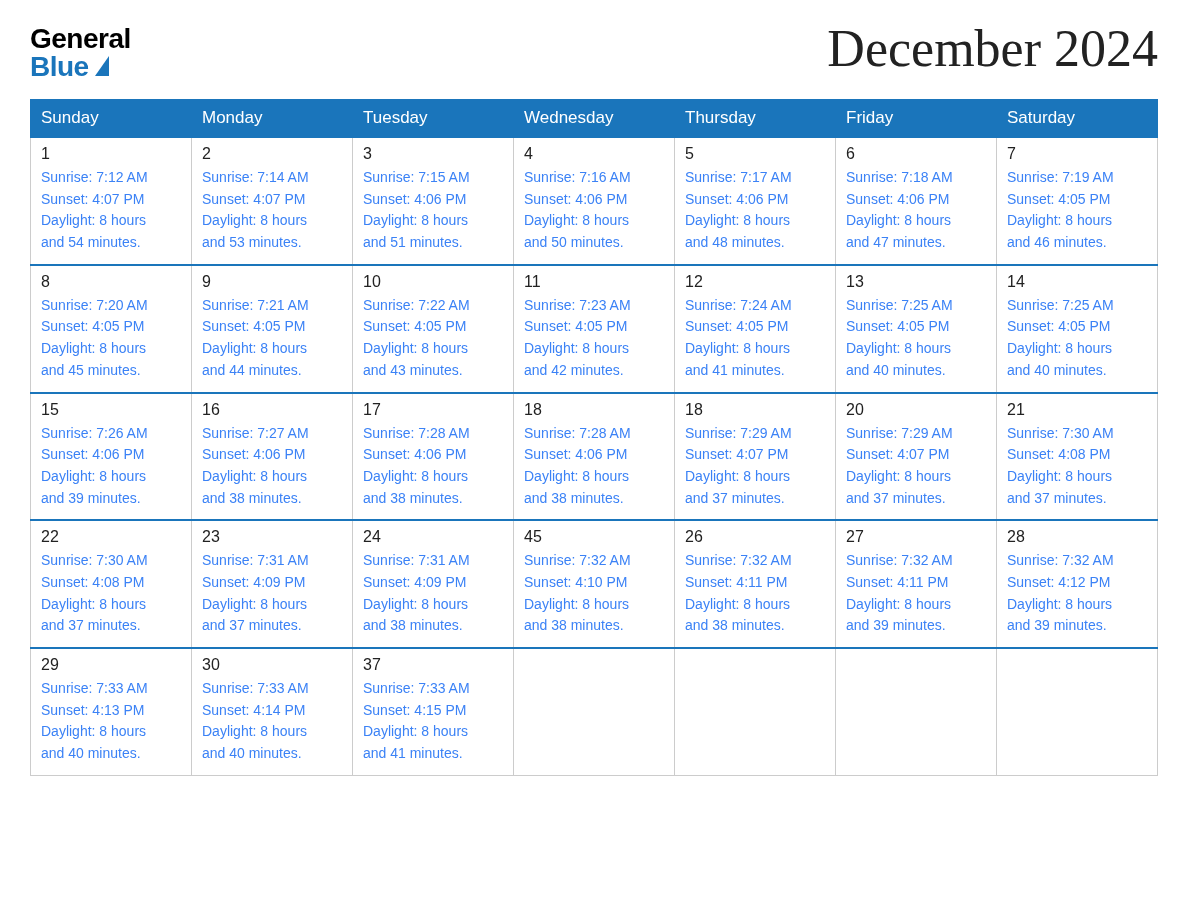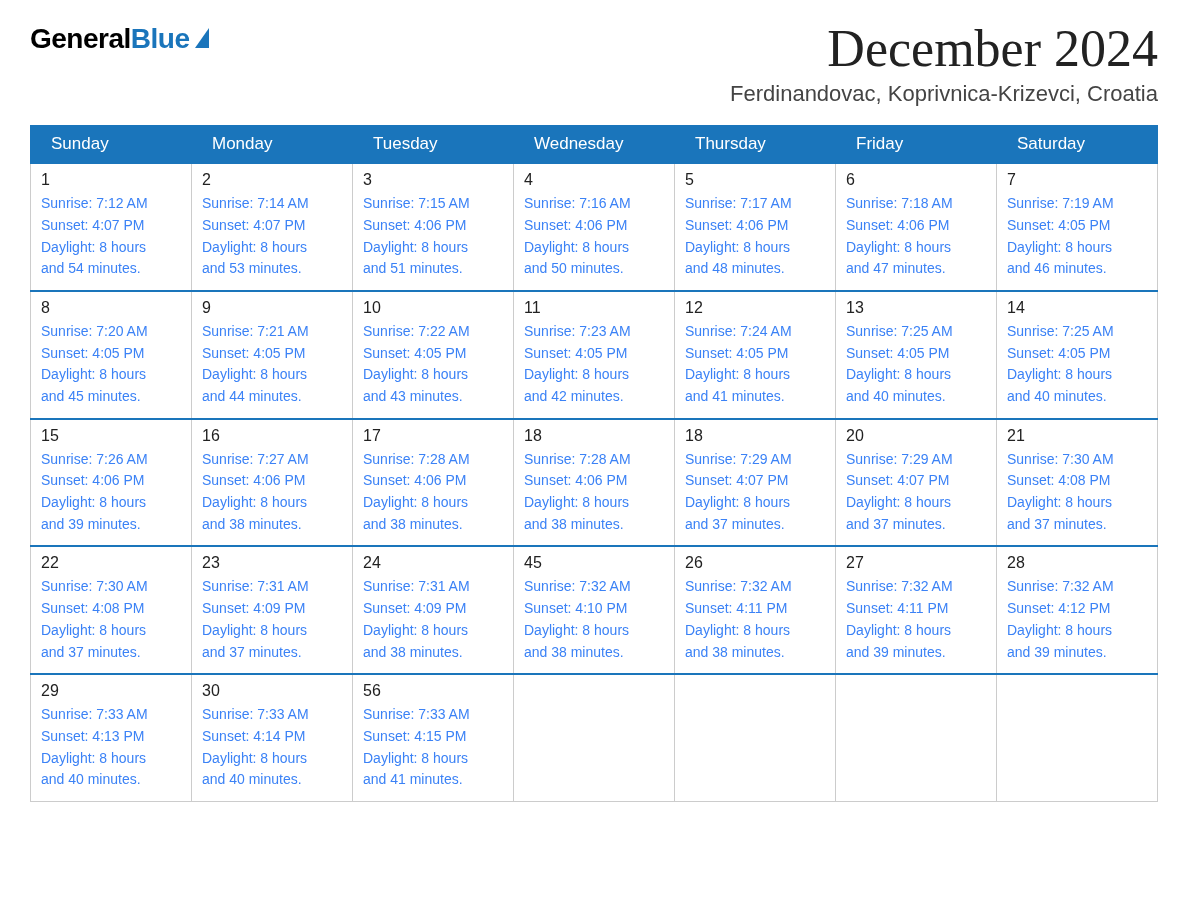--- a/index.html
+++ b/index.html
@@ -11,21 +11,21 @@
       min-height: 918px;
     }
     .header-area {
       display: flex;
       justify-content: space-between;
       align-items: flex-start;
       margin-bottom: 18px;
     }
     .logo {
       display: flex;
-      flex-direction: row;
+      flex-direction: column;
       align-items: flex-start;
       padding-top: 5px;
     }
     .logo-general {
       font-size: 28px;
       font-weight: bold;
       color: #000;
       letter-spacing: -0.5px;
       line-height: 1;
     }
@@ -67,21 +67,21 @@
     .calendar-table {
       width: 100%;
       border-collapse: collapse;
       border: 1px solid #1a75bb;
     }
     .calendar-table th {
       background-color: #1a75bb;
       color: #ffffff;
       font-size: 17px;
       font-weight: normal;
-      padding: 8px 20px;
+      padding: 8px 10px;
       text-align: left;
       border: 1px solid #1a75bb;
     }
     .calendar-table td {
       vertical-align: top;
       padding: 7px 10px 10px 10px;
       border: 1px solid #ccc;
       border-top: 2px solid #1a75bb;
       font-size: 13.5px;
       color: #333;
@@ -110,21 +110,20 @@
 <div class="header-area">
   <div class="logo">
     <span class="logo-general">General</span>
     <span class="logo-blue">
       <span>Blue</span>
       <span class="logo-triangle"></span>
     </span>
   </div>
   <div class="title-area">
     <div class="month-title">December 2024</div>
-    <div class="location-title">Ferdinandovac, Koprivnica-Krizevci, Croatia</div>
   </div>
 </div>
 
 <table class="calendar-table">
   <thead>
     <tr>
       <th>Sunday</th>
       <th>Monday</th>
       <th>Tuesday</th>
       <th>Wednesday</th>
@@ -407,21 +406,21 @@
         <td>
         <span class="day-number">30</span>
         <div class="day-info">
           Sunrise: 7:33 AM<br>
           Sunset: 4:14 PM<br>
           Daylight: 8 hours<br>
           and 40 minutes.
         </div>
       </td>
         <td>
-        <span class="day-number">56</span>
+        <span class="day-number">37</span>
         <div class="day-info">
           Sunrise: 7:33 AM<br>
           Sunset: 4:15 PM<br>
           Daylight: 8 hours<br>
           and 41 minutes.
         </div>
       </td>
         <td class="empty"></td>
         <td class="empty"></td>
         <td class="empty"></td>

